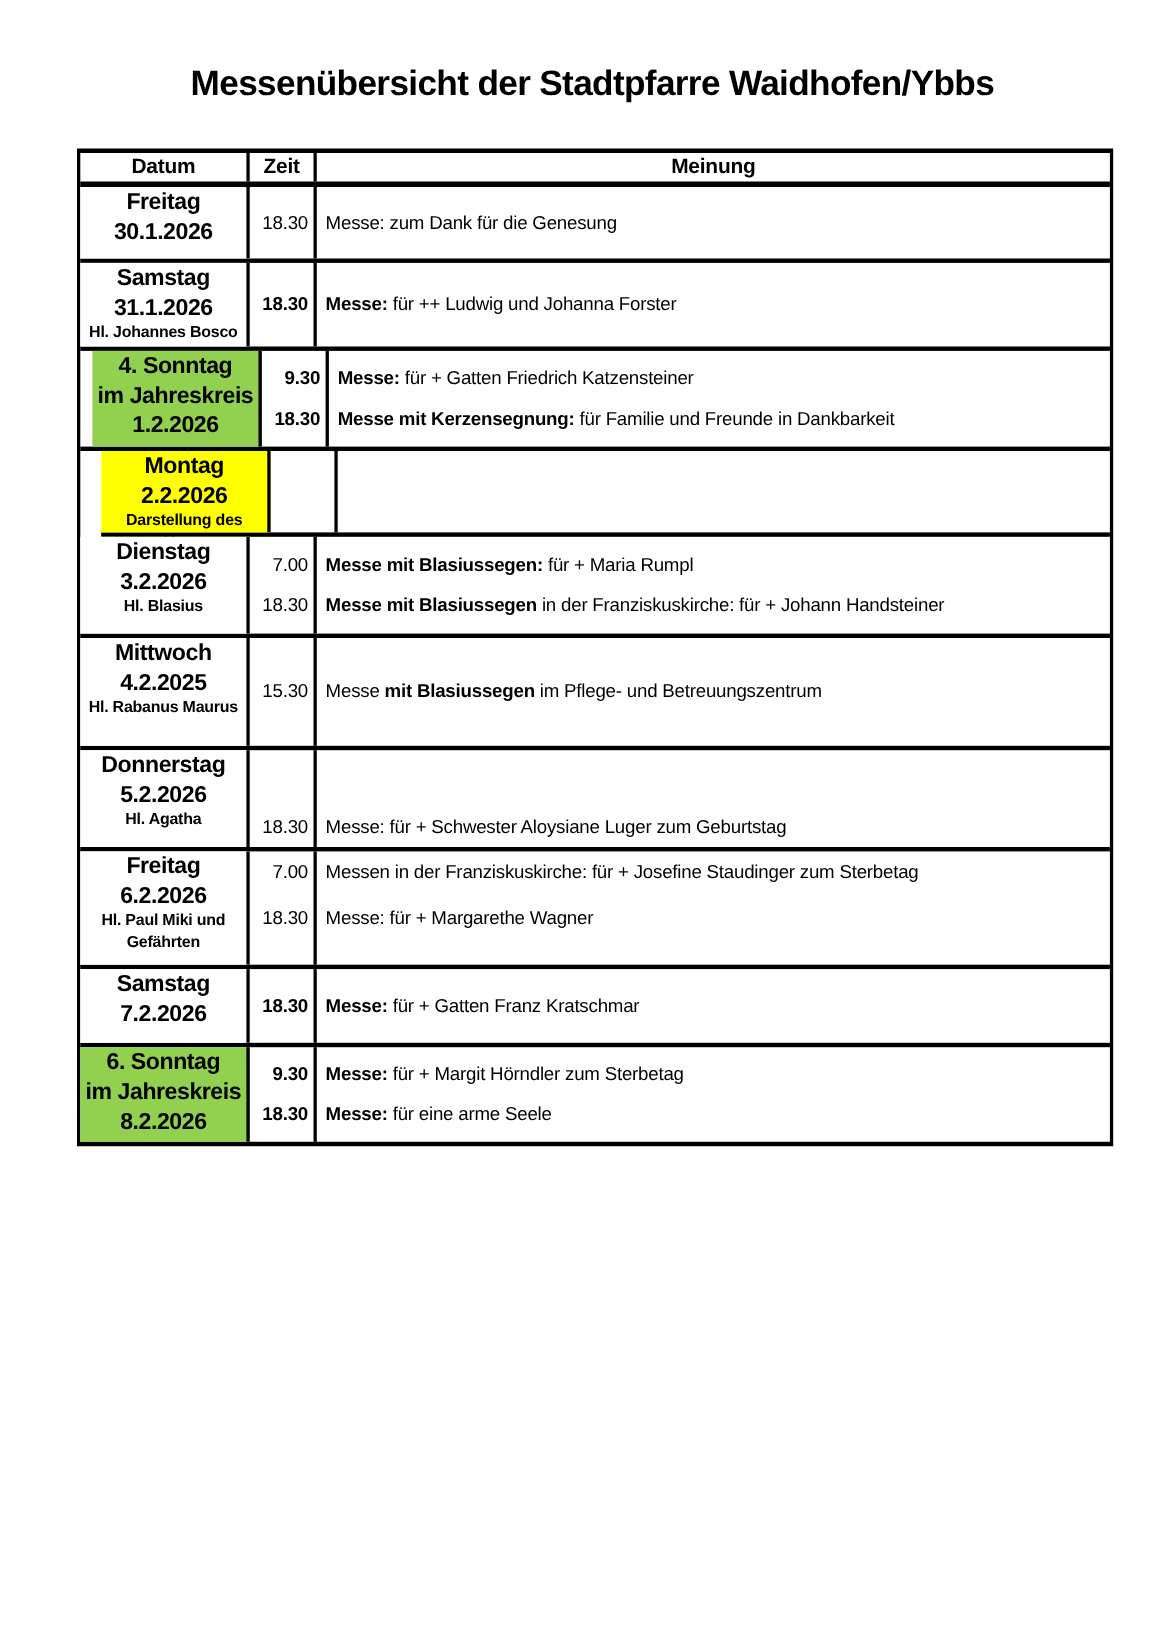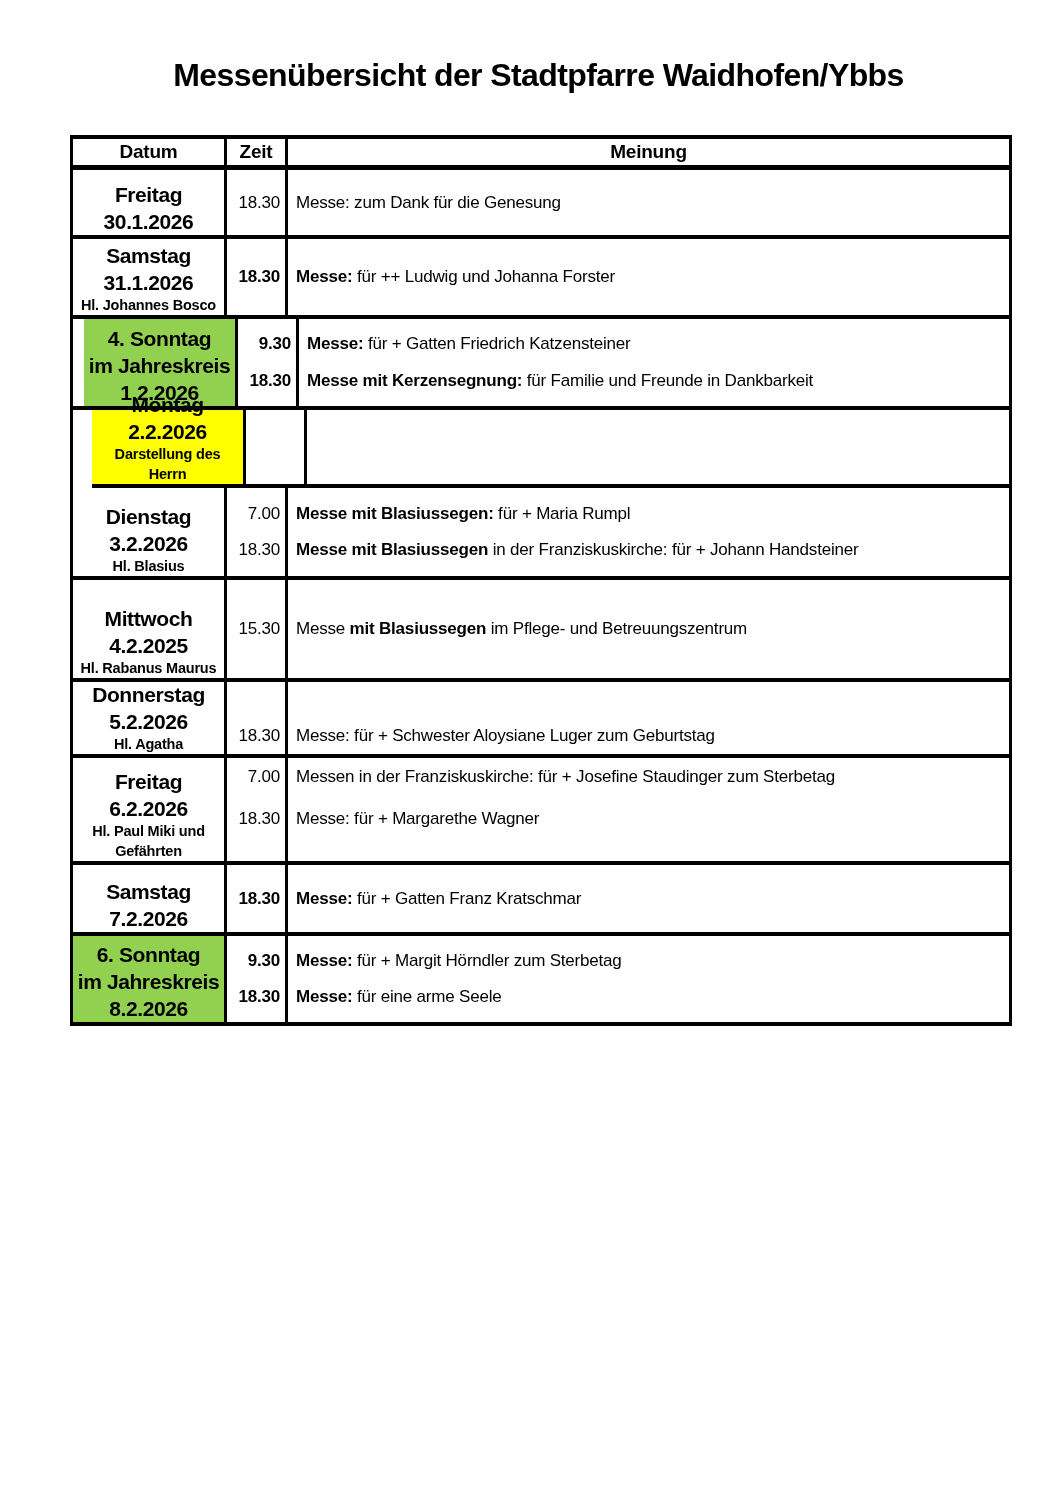--- a/index.html
+++ b/index.html
@@ -19,27 +19,27 @@
   .mtable{
     margin:38px 0 0 70px;width:942px;box-sizing:border-box;
     border:3px solid #000;border-top-width:4px;border-bottom-width:4px;
     background:#fff;
   }
   #rows{display:contents;}
   .mrow{display:flex;box-sizing:border-box;border-bottom:4px solid #000;}
   #rows .mrow:last-child{border-bottom:none;}
   .header-row{height:31px;border-bottom-width:5px;}
   .cell{box-sizing:border-box;display:flex;flex-direction:column;min-width:0;}
-  .cell-datum{width:154px;border-right:3px solid #000;align-items:center;justify-content:flex-end;text-align:center;}
+  .cell-datum{width:154px;border-right:3px solid #000;align-items:center;justify-content:flex-start;text-align:center;}
   .cell-zeit{width:61px;border-right:3px solid #000;}
   .cell-meinung{flex:1;}
   .hcell{font-size:19px;font-weight:bold;justify-content:center;align-items:center;text-align:center;letter-spacing:-0.2px;}
   
   .r1{height:69px;}.r2{height:80px;}.r3{height:91px;padding-left:11px;}.r4{height:78px;margin-left:19px;}
-  .r5{height:92px;}.r6{height:102px;}.r7{height:76px;}.r8{height:107px;}
+  .r5{height:92px;}.r6{height:102px;}.r7{height:92px;}.r8{height:107px;}
   .r9{height:71px;}.r10{height:86px;}
   
   .day-line{font-size:21px;font-weight:bold;line-height:27px;letter-spacing:-0.4px;white-space:nowrap;}
   .saint-line{font-size:14.5px;font-weight:bold;line-height:19.5px;letter-spacing:-0.2px;white-space:nowrap;}
   
   .time{font-size:17px;line-height:22px;text-align:right;padding-right:5px;letter-spacing:-0.2px;}
   .iline{font-size:17px;line-height:22px;padding-left:8px;white-space:nowrap;letter-spacing:-0.2px;}
   .seg{white-space:pre;}
   .b{font-weight:bold;}
   

